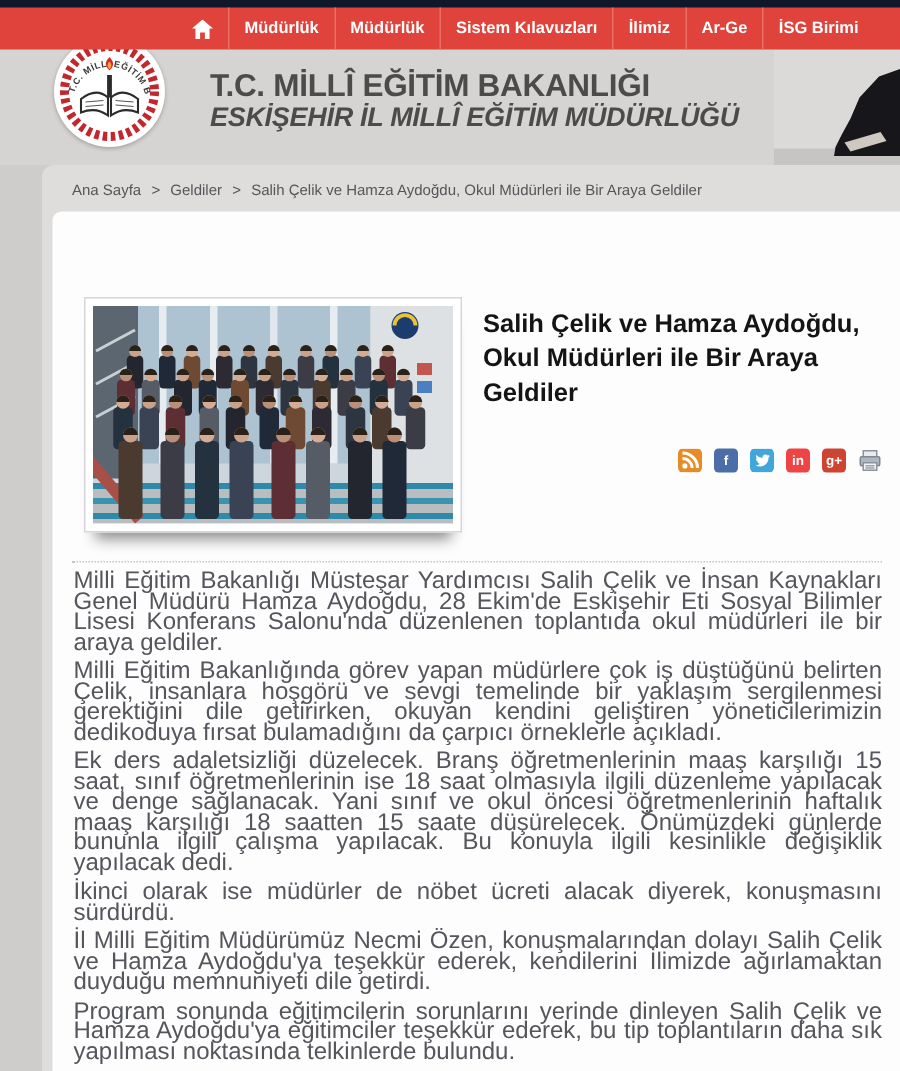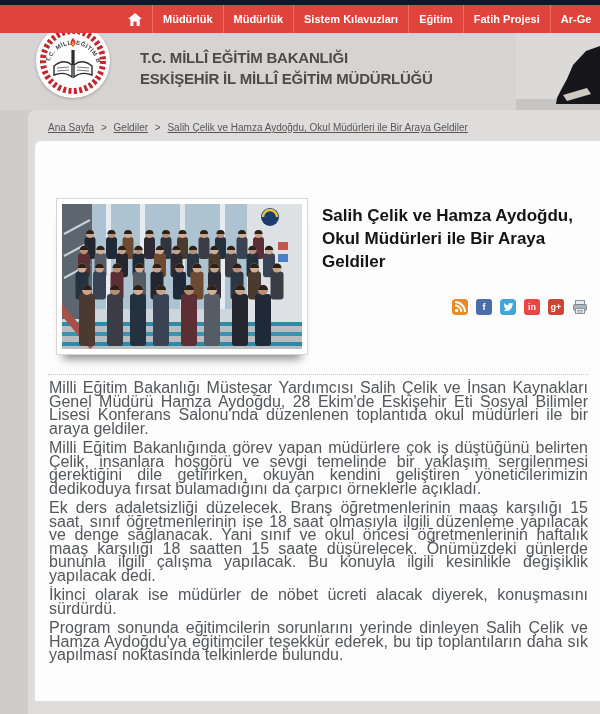--- a/index.html
+++ b/index.html
@@ -11,31 +11,31 @@
   .nav-item{display:flex;align-items:center;padding:0 10px;color:#fff;font-size:11px;
     font-weight:bold;border-left:1px solid #ea6e66;white-space:nowrap;cursor:pointer;}
   .nav-item:first-child{border-left:none;}
   .nav-item svg{display:block;}
   
   .header{position:relative;height:77px;background:#d6d4d2;z-index:4;}
   .logo{position:absolute;left:36px;top:-9px;width:74px;height:74px;border-radius:50%;
     background:#fff;box-shadow:0 1px 3px rgba(0,0,0,.25);}
   .header-titles{position:absolute;left:140px;top:14px;color:#4b4b49;font-weight:bold;
     letter-spacing:-.2px;}
-  .header-titles .t1{font-size:15px;line-height:21px;}
-  .header-titles .t2{font-size:15px;line-height:21px;}
+  .header-titles .t1{font-size:21px;line-height:21px;}
+  .header-titles .t2{font-size:18px;line-height:21px;font-style:italic;}
   .header-person{position:absolute;right:0;top:0;width:84px;height:77px;background:#dcdad8;overflow:hidden;}
   .header-person .floor{position:absolute;right:0;bottom:0;width:84px;height:11px;background:#c7c5c3;}
   .header-person svg{position:absolute;right:0;bottom:6px;}
   
   .outer{position:relative;margin-left:28px;height:604px;background:#dfdddb;
     border-radius:8px 0 0 0;box-sizing:border-box;padding:7px 0 0 7px;z-index:3;}
   .breadcrumb{padding:5px 8px 8px 13px;font-size:10px;color:#55565a;white-space:nowrap;
     overflow:hidden;}
-  .breadcrumb a{color:#55565a;text-decoration:underline;cursor:pointer;}
+  .breadcrumb a{color:#55565a;cursor:pointer;}
   .breadcrumb .sep{margin:0 4px;text-decoration:none;}
   
   .panel{background:#fdfdfd;border-radius:6px 0 0 0;min-height:560px;box-sizing:border-box;
     padding:57px 10px 20px 8px;}
   .article-top{display:flex;align-items:flex-start;}
   .photo-frame{margin-left:13px;flex:0 0 auto;background:#fff;border:1px solid #d6d6d6;
     padding:5px;box-shadow:0 11px 9px -7px rgba(0,0,0,.45);}
   .photo-frame svg{display:block;}
   .article-right{flex:1 1 auto;margin-left:14px;min-width:0;}
   .article-title{margin:6px 0 0 0;font-size:17px;line-height:23px;font-weight:bold;
@@ -59,22 +59,21 @@
       <span>
         <svg width="14" height="13" viewBox="0 0 14 13">
             <path d="M7 0 L14 6 L11.7 6 L11.7 13 L8.6 13 L8.6 8.6 L5.4 8.6 L5.4 13 L2.3 13 L2.3 6 L0 6 Z" fill="#fff"></path>
           </svg>
       </span>
     </div>
 
     <div class="nav-item">Müdürlük</div>
       <div class="nav-item">Müdürlük</div>
       <div class="nav-item">Sistem Kılavuzları</div>
-      <div class="nav-item">Eğitim</div>
-      <div class="nav-item">Fatih Projesi</div>
+      <div class="nav-item">İlimiz</div>
       <div class="nav-item">Ar-Ge</div>
       <div class="nav-item">İSG Birimi</div>
   </nav>
 </div>
 
 <div class="header">
   <div class="logo">
     <svg width="74" height="74" viewBox="0 0 74 74">
       <circle cx="37" cy="37" r="36" fill="#fff"></circle>
       <circle cx="37" cy="37" r="30" fill="none" stroke="#c1272d" stroke-width="6" stroke-dasharray="3 2.4"></circle>
@@ -291,16 +290,17 @@
             </span>
           </div>
       </div>
     </div>
     <hr class="divider">
     <div class="body-text" id="bodyText">
         <p>Milli Eğitim Bakanlığı Müsteşar Yardımcısı Salih Çelik ve İnsan Kaynakları Genel Müdürü Hamza Aydoğdu, 28 Ekim'de Eskişehir Eti Sosyal Bilimler Lisesi Konferans Salonu'nda düzenlenen toplantıda okul müdürleri ile bir araya geldiler.</p>
         <p>Milli Eğitim Bakanlığında görev yapan müdürlere çok iş düştüğünü belirten Çelik, insanlara hoşgörü ve sevgi temelinde bir yaklaşım sergilenmesi gerektiğini dile getirirken, okuyan kendini geliştiren yöneticilerimizin dedikoduya fırsat bulamadığını da çarpıcı örneklerle açıkladı.</p>
         <p>Ek ders adaletsizliği düzelecek. Branş öğretmenlerinin maaş karşılığı 15 saat, sınıf öğretmenlerinin ise 18 saat olmasıyla ilgili düzenleme yapılacak ve denge sağlanacak. Yani sınıf ve okul öncesi öğretmenlerinin haftalık maaş karşılığı 18 saatten 15 saate düşürelecek. Önümüzdeki günlerde bununla ilgili çalışma yapılacak. Bu konuyla ilgili kesinlikle değişiklik yapılacak dedi.</p>
         <p>İkinci olarak ise müdürler de nöbet ücreti alacak diyerek, konuşmasını sürdürdü.</p>
+        <p>İl Milli Eğitim Müdürümüz Necmi Özen, konuşmalarından dolayı Salih Çelik ve Hamza Aydoğdu'ya teşekkür ederek, kendilerini İlimizde ağırlamaktan duyduğu memnuniyeti dile getirdi.</p>
         <p>Program sonunda eğitimcilerin sorunlarını yerinde dinleyen Salih Çelik ve Hamza Aydoğdu'ya eğitimciler teşekkür ederek, bu tip toplantıların daha sık yapılması noktasında telkinlerde bulundu.</p>
       </div>
   </div>
 </div>
 
 </body></html>

